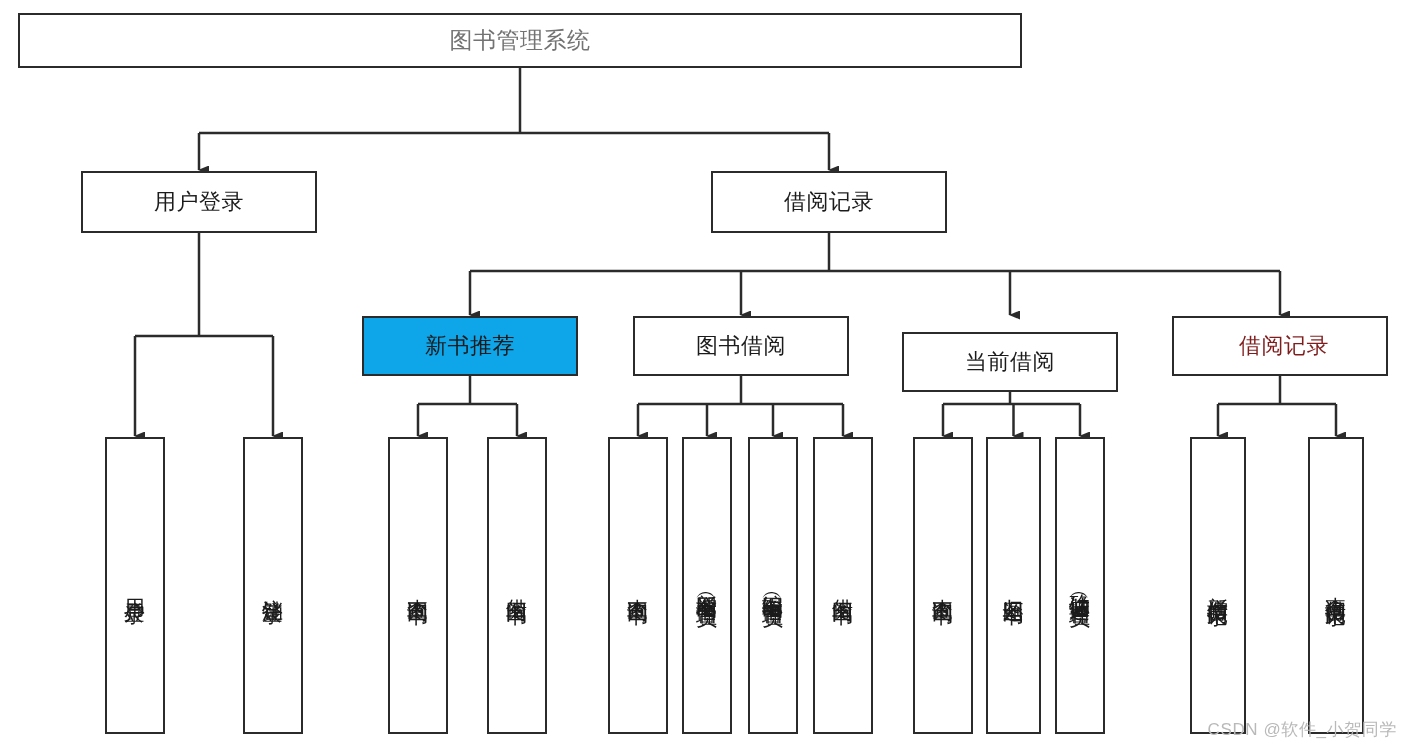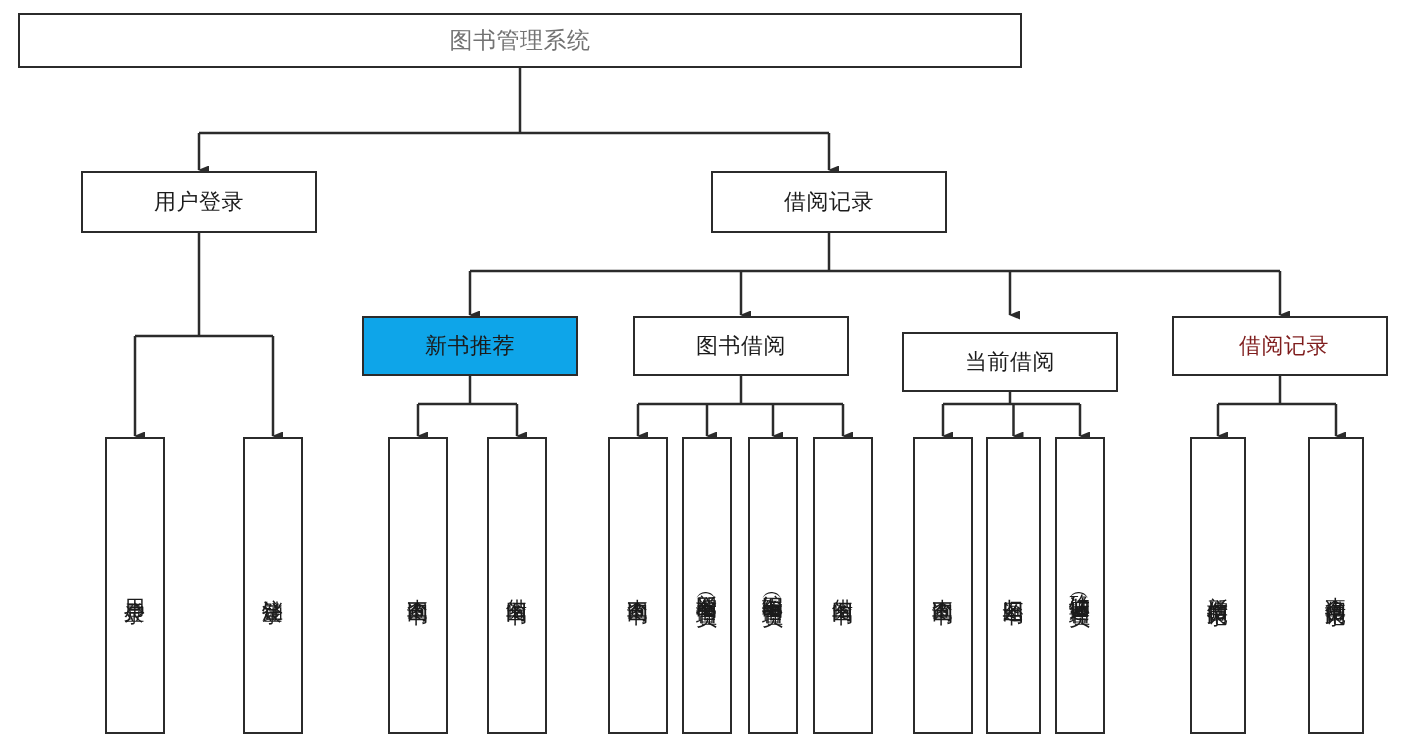--- a/index.html
+++ b/index.html
@@ -168,13 +168,14 @@
       <div class="node-box vertical" style="left: 1055px; top: 437px; width: 50px; height: 297px; border-color: rgb(43, 43, 43); background: rgb(255, 255, 255);">
         <span class="node-label" style="color: rgb(27, 27, 27);">确认归还（管理员）</span>
       </div>
       <div class="node-box vertical" style="left: 1190px; top: 437px; width: 56px; height: 297px; border-color: rgb(43, 43, 43); background: rgb(255, 255, 255);">
         <span class="node-label" style="color: rgb(27, 27, 27);">新增借阅记录</span>
       </div>
       <div class="node-box vertical" style="left: 1308px; top: 437px; width: 56px; height: 297px; border-color: rgb(43, 43, 43); background: rgb(255, 255, 255);">
         <span class="node-label" style="color: rgb(27, 27, 27);">查询借阅记录</span>
       </div>
     </div>
+  <div class="watermark">CSDN @软件_小贺同学</div>
 </div>
 
 </body></html>

